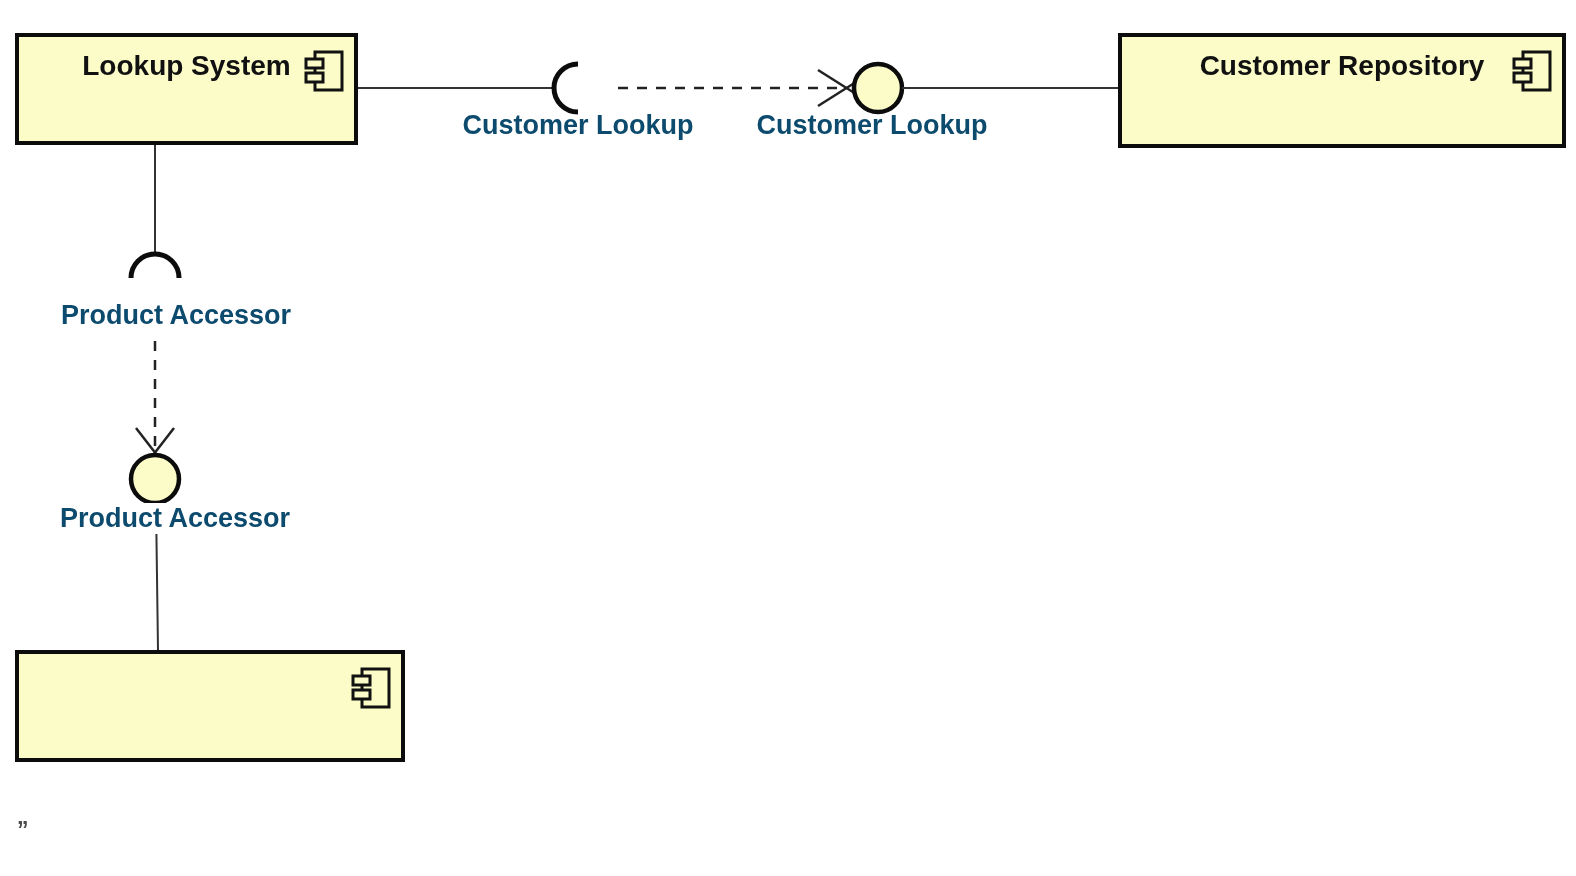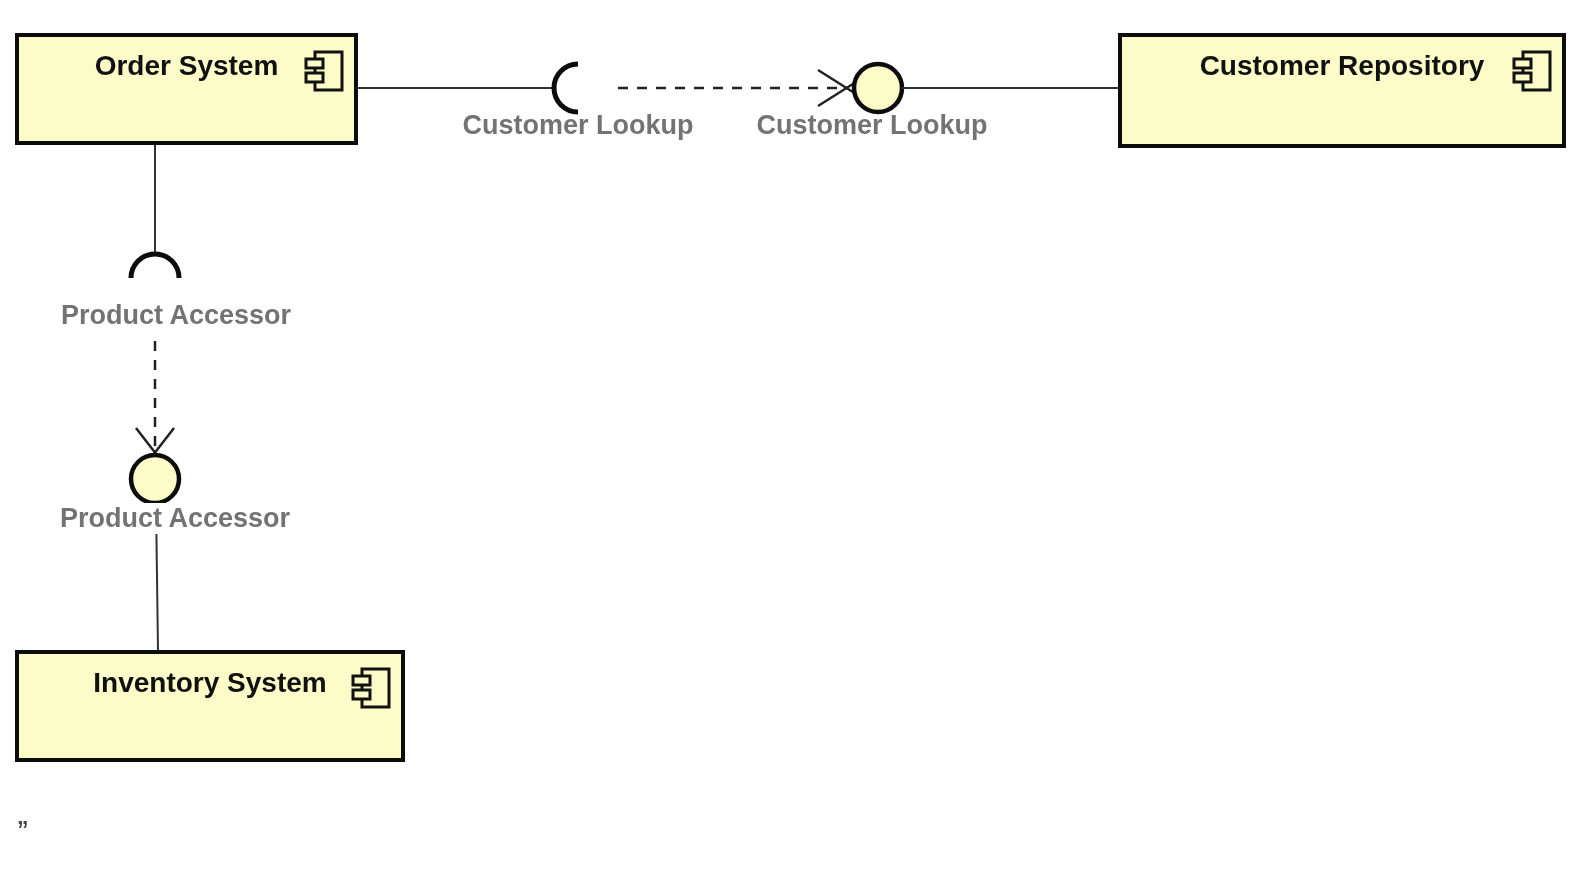--- a/index.html
+++ b/index.html
@@ -47,21 +47,21 @@
     height: 44px;
   }
   #box-order    { left: 15px;   top: 33px;  width: 343px; height: 112px; }
   #box-customer { left: 1118px; top: 33px;  width: 448px; height: 115px; }
   #box-inventory{ left: 15px;   top: 650px; width: 390px; height: 112px; }
 
   .if-label {
     position: absolute;
     font-size: 27px;
     font-weight: 700;
-    color: #737373;
+    color: #0c4a6e;
     white-space: nowrap;
     transform: translateX(-50%);
   }
   .if-label.on-line {
     background: #ffffff;
     padding: 0 5px;
     margin-left: 18px;
   }
   #lbl-cl-req { left: 578px; top: 110px; }
   #lbl-cl-prov{ left: 872px; top: 110px; }
@@ -112,39 +112,38 @@
 
     <line x1="136" y1="428" x2="160" y2="459" stroke="#222222" stroke-width="2.5"></line>
     <line x1="174" y1="428" x2="150" y2="459" stroke="#222222" stroke-width="2.5"></line>
 
     <circle cx="155" cy="479" r="24" fill="#FCFCC8" stroke="#0c0c0c" stroke-width="4.5"></circle>
 
     <line x1="156" y1="503" x2="158" y2="650" stroke="#333333" stroke-width="2"></line>
   </svg>
 
   <div id="box-order" class="component">
-    <div class="title">Order System</div>
+    <div class="title">Lookup System</div>
     <svg class="comp-icon" viewBox="0 0 42 44" xmlns="http://www.w3.org/2000/svg">
       <rect x="12" y="3" width="27" height="38" fill="#FCFCC8" stroke="#111" stroke-width="3"></rect>
       <rect x="3" y="10" width="17" height="9" fill="#FCFCC8" stroke="#111" stroke-width="3"></rect>
       <rect x="3" y="24" width="17" height="9" fill="#FCFCC8" stroke="#111" stroke-width="3"></rect>
     </svg>
   </div>
 
   <div id="box-customer" class="component">
     <div class="title">Customer Repository</div>
     <svg class="comp-icon" viewBox="0 0 42 44" xmlns="http://www.w3.org/2000/svg">
       <rect x="12" y="3" width="27" height="38" fill="#FCFCC8" stroke="#111" stroke-width="3"></rect>
       <rect x="3" y="10" width="17" height="9" fill="#FCFCC8" stroke="#111" stroke-width="3"></rect>
       <rect x="3" y="24" width="17" height="9" fill="#FCFCC8" stroke="#111" stroke-width="3"></rect>
     </svg>
   </div>
 
   <div id="box-inventory" class="component">
-    <div class="title">Inventory System</div>
     <svg class="comp-icon" viewBox="0 0 42 44" xmlns="http://www.w3.org/2000/svg">
       <rect x="12" y="3" width="27" height="38" fill="#FCFCC8" stroke="#111" stroke-width="3"></rect>
       <rect x="3" y="10" width="17" height="9" fill="#FCFCC8" stroke="#111" stroke-width="3"></rect>
       <rect x="3" y="24" width="17" height="9" fill="#FCFCC8" stroke="#111" stroke-width="3"></rect>
     </svg>
   </div>
 
   <div id="lbl-cl-req" class="if-label">Customer Lookup</div>
   <div id="lbl-cl-prov" class="if-label">Customer Lookup</div>
   <div id="lbl-pa-req" class="if-label on-line">Product Accessor</div>

